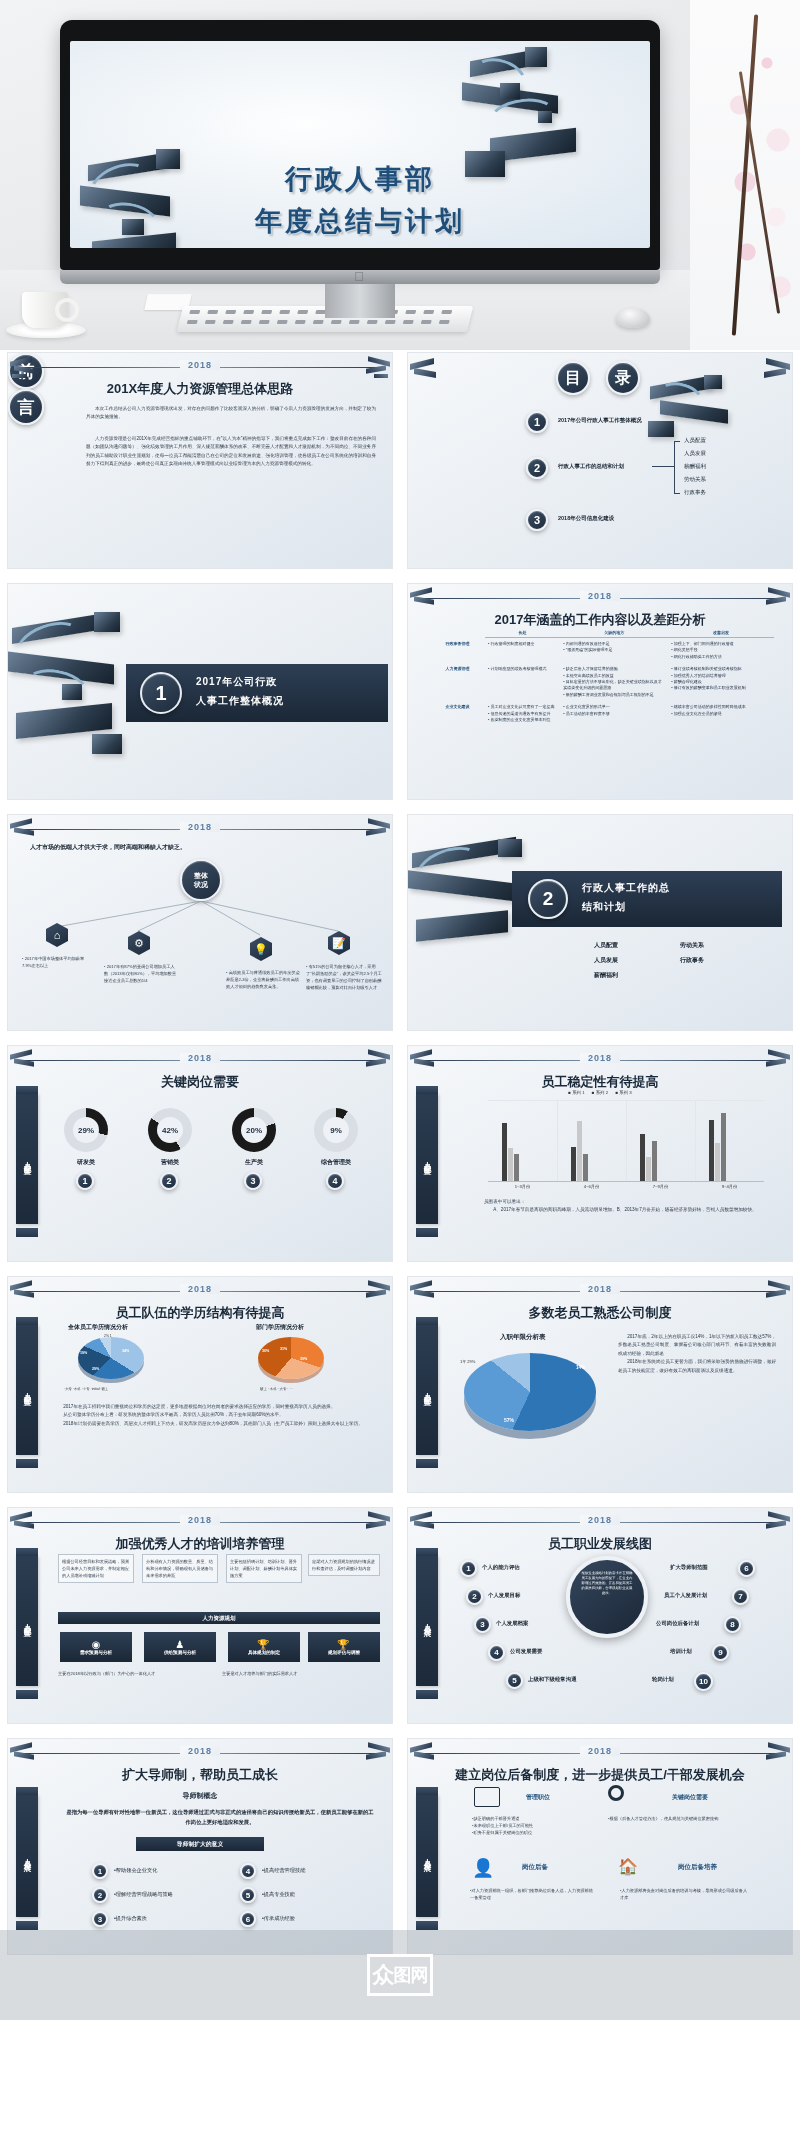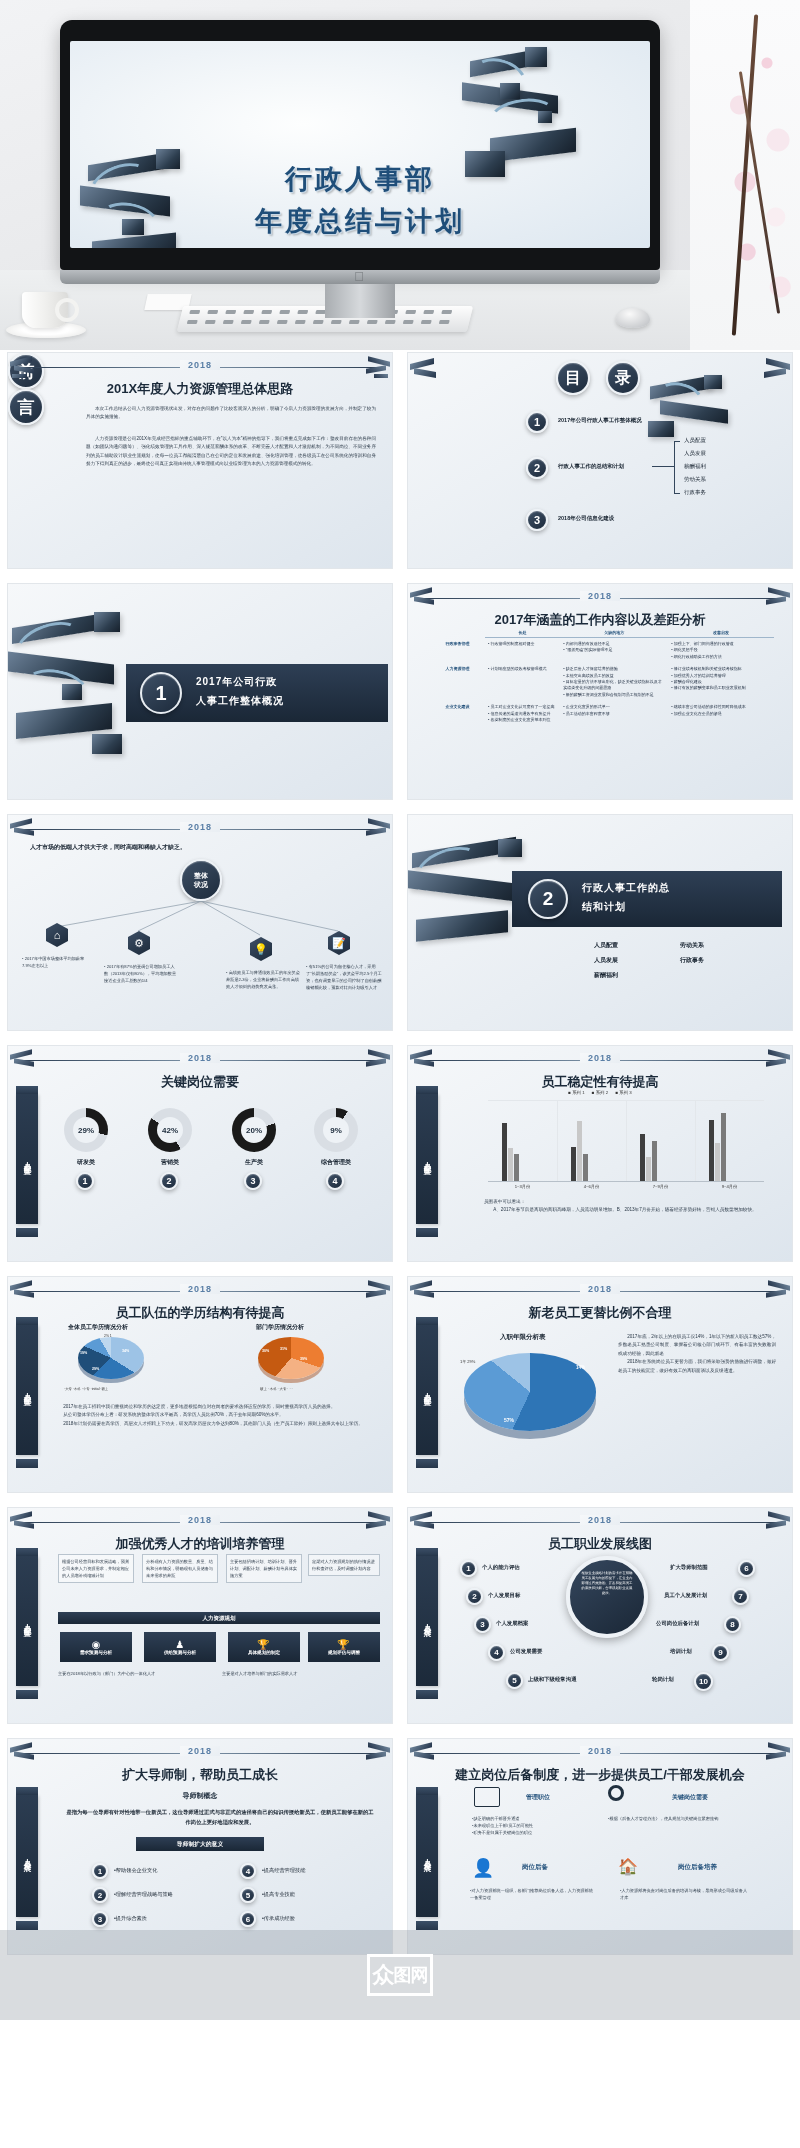--- a/index.html
+++ b/index.html
@@ -595,21 +595,21 @@
       <div class="s-year">2018</div>
       </div>
     <div class="corner l">
       <i style="left:0;top:2px;width:22px;height:5px;transform:skewY(-14deg)"></i>
       <i style="left:4px;top:10px;width:20px;height:5px;transform:skewY(10deg)"></i>
       </div>
     <div class="corner r">
       <i style="left:0;top:2px;width:22px;height:5px;transform:skewY(-14deg)"></i>
       <i style="left:4px;top:10px;width:20px;height:5px;transform:skewY(10deg)"></i>
       </div>
-    <div class="s-title">新老员工更替比例不合理</div>
+    <div class="s-title">多数老员工熟悉公司制度</div>
     <div class="side-cap" style="top:40px"></div>
     <div class="side-tab">
       <span style="writing-mode:vertical-rl;">人员配置</span>
       </div>
     <div class="side-cap" style="top:182px"></div>
 
     <div style="position:absolute;left:92px;top:56px;font-size:6.5px;font-weight:bold;color:#16222f;">入职年限分析表</div>
     <div class="pie" style="position:absolute;left:56px;top:76px;width:132px;height:78px;box-shadow:0 8px 0 rgba(40,70,110,.45);
                 background:conic-gradient(#2e75b6 0 205deg,#5b9bd5 205deg 309deg,#9dc3e6 309deg 360deg);"></div>
     <div style="position:absolute;left:52px;top:82px;font-size:4px;color:#333">1年 29%</div>

